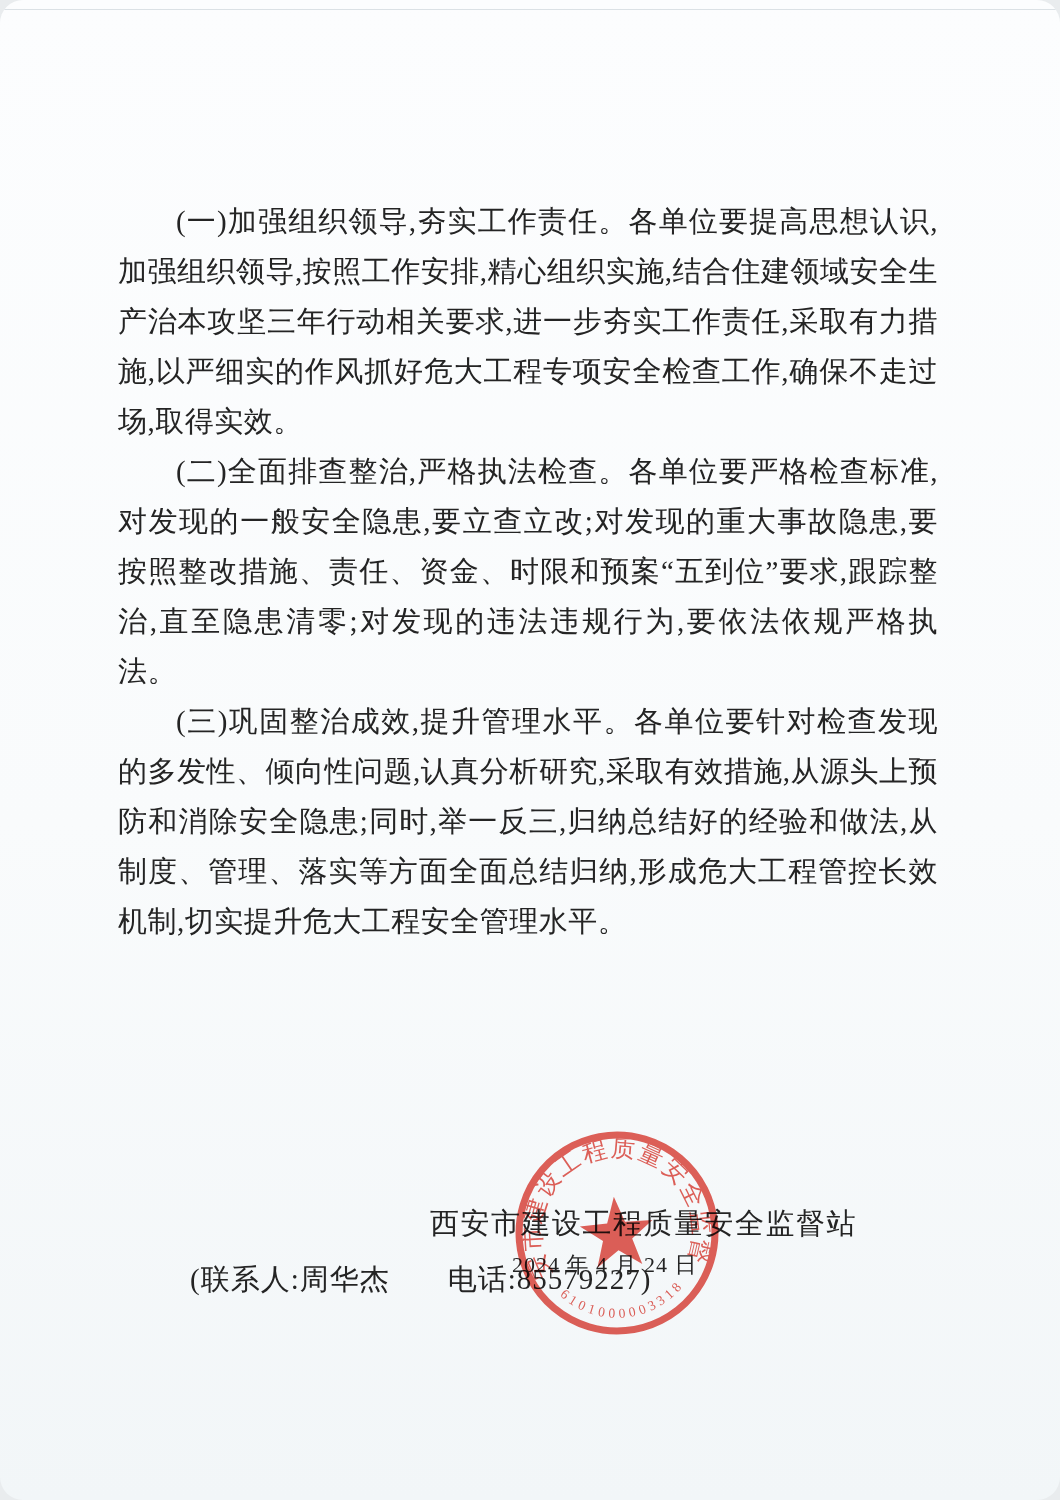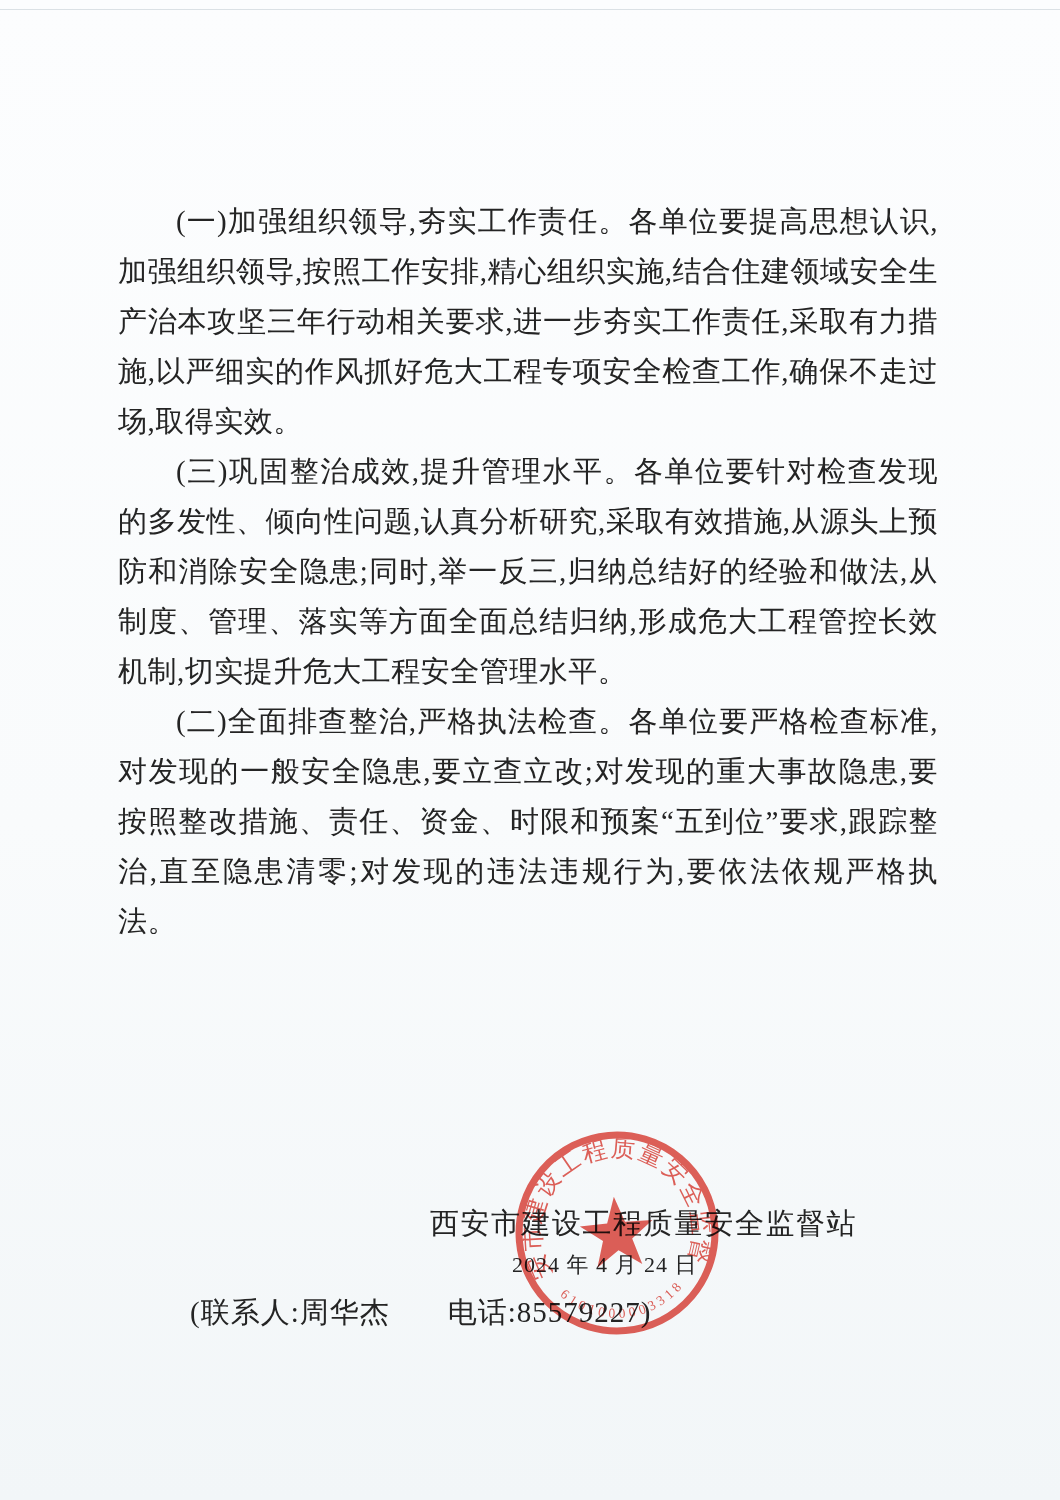--- a/index.html
+++ b/index.html
@@ -4,20 +4,21 @@
 <style>
   html,body{margin:0;padding:0;background:#e9ecee;}
   .page{
     position:relative;
     width:1060px;height:1500px;
     margin:0 auto;
     background:linear-gradient(180deg,#fcfdfe 0%,#f9fbfc 55%,#f2f6f8 100%);
     font-family:"Liberation Serif","DejaVu Serif",serif;
     color:#242424;
     overflow:hidden;
+    border-radius:23px;
   }
   .top-scan-line{
     position:absolute;top:9px;left:0;right:0;height:1px;
     background:#dbe1e5;
   }
   .body-text{
     position:absolute;left:118px;top:196px;width:820px;
   }
   .body-text p{
     margin:0;
@@ -29,21 +30,21 @@
   }
   .sig-org{
     position:absolute;left:430px;top:1204px;
     font-size:29px;letter-spacing:1.5px;white-space:nowrap;
   }
   .sig-date{
     position:absolute;left:512px;top:1250px;
     font-size:22px;letter-spacing:1px;white-space:nowrap;
   }
   .contact-line{
-    position:absolute;left:190px;top:1293px;
+    position:absolute;left:190px;top:1260px;
     font-size:29px;letter-spacing:1px;white-space:nowrap;
     display:flex;gap:58px;
   }
   .seal{
     position:absolute;left:512px;top:1128px;
     width:210px;height:210px;
     opacity:.85;
     mix-blend-mode:multiply;
     transform:rotate(-5deg);
   }
@@ -51,22 +52,22 @@
 </style>
 </head>
 <body>
 
 <div class="page">
 
   <div class="top-scan-line"></div>
 
   <div class="body-text">
     <p>(一)加强组织领导,夯实工作责任。各单位要提高思想认识,加强组织领导,按照工作安排,精心组织实施,结合住建领域安全生产治本攻坚三年行动相关要求,进一步夯实工作责任,采取有力措施,以严细实的作风抓好危大工程专项安全检查工作,确保不走过场,取得实效。</p>
+    <p>(二)全面排查整治,严格执法检查。各单位要严格检查标准,对发现的一般安全隐患,要立查立改;对发现的重大事故隐患,要按照整改措施、责任、资金、时限和预案“五到位”要求,跟踪整治,直至隐患清零;对发现的违法违规行为,要依法依规严格执法。</p>
     <p>(三)巩固整治成效,提升管理水平。各单位要针对检查发现的多发性、倾向性问题,认真分析研究,采取有效措施,从源头上预防和消除安全隐患;同时,举一反三,归纳总结好的经验和做法,从制度、管理、落实等方面全面总结归纳,形成危大工程管控长效机制,切实提升危大工程安全管理水平。</p>
-    <p>(二)全面排查整治,严格执法检查。各单位要严格检查标准,对发现的一般安全隐患,要立查立改;对发现的重大事故隐患,要按照整改措施、责任、资金、时限和预案“五到位”要求,跟踪整治,直至隐患清零;对发现的违法违规行为,要依法依规严格执法。</p>
   </div>
 
   <div class="sig-org">西安市建设工程质量安全监督站</div>
   <div class="sig-date">2024 年 4 月 24 日</div>
 
   <div class="contact-line">
     <span>(联系人:周华杰</span>
     <span>电话:85579227)</span>
   </div>
 

